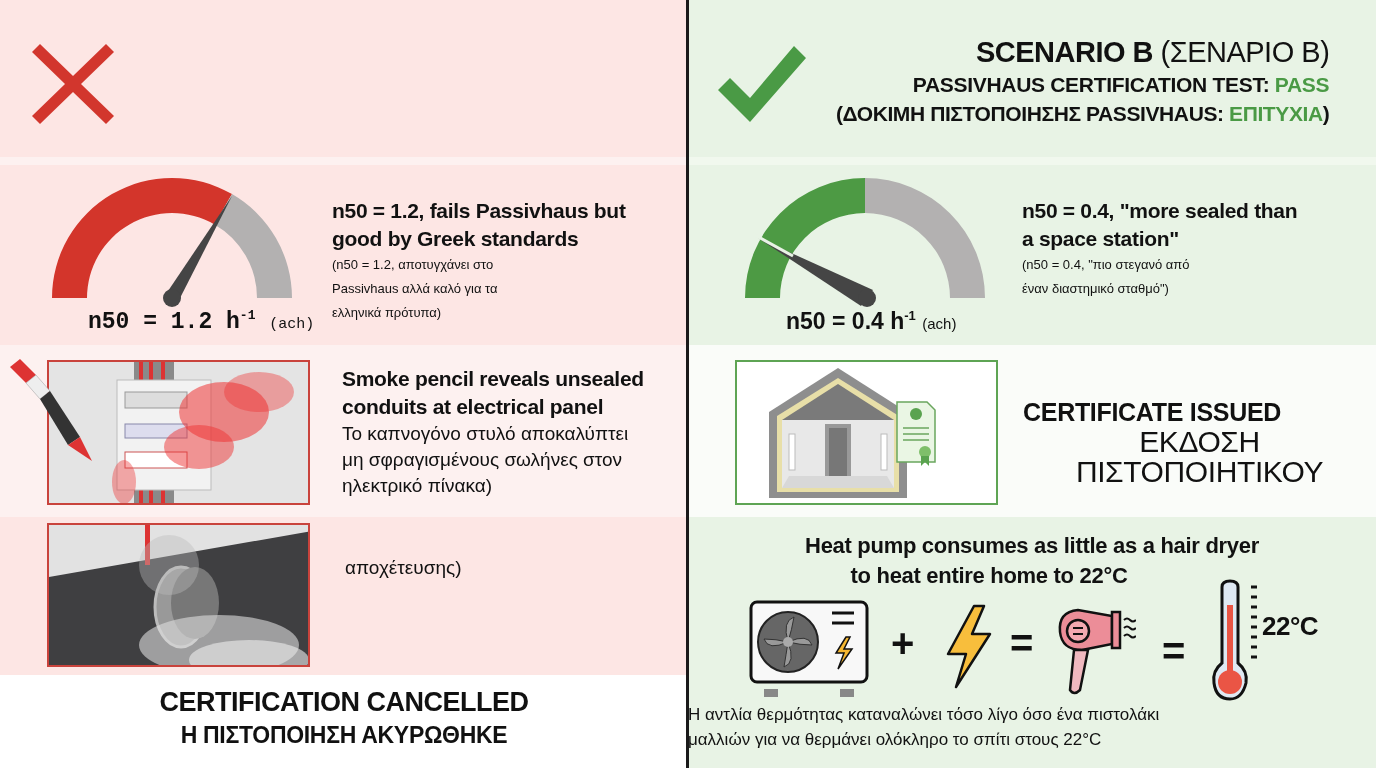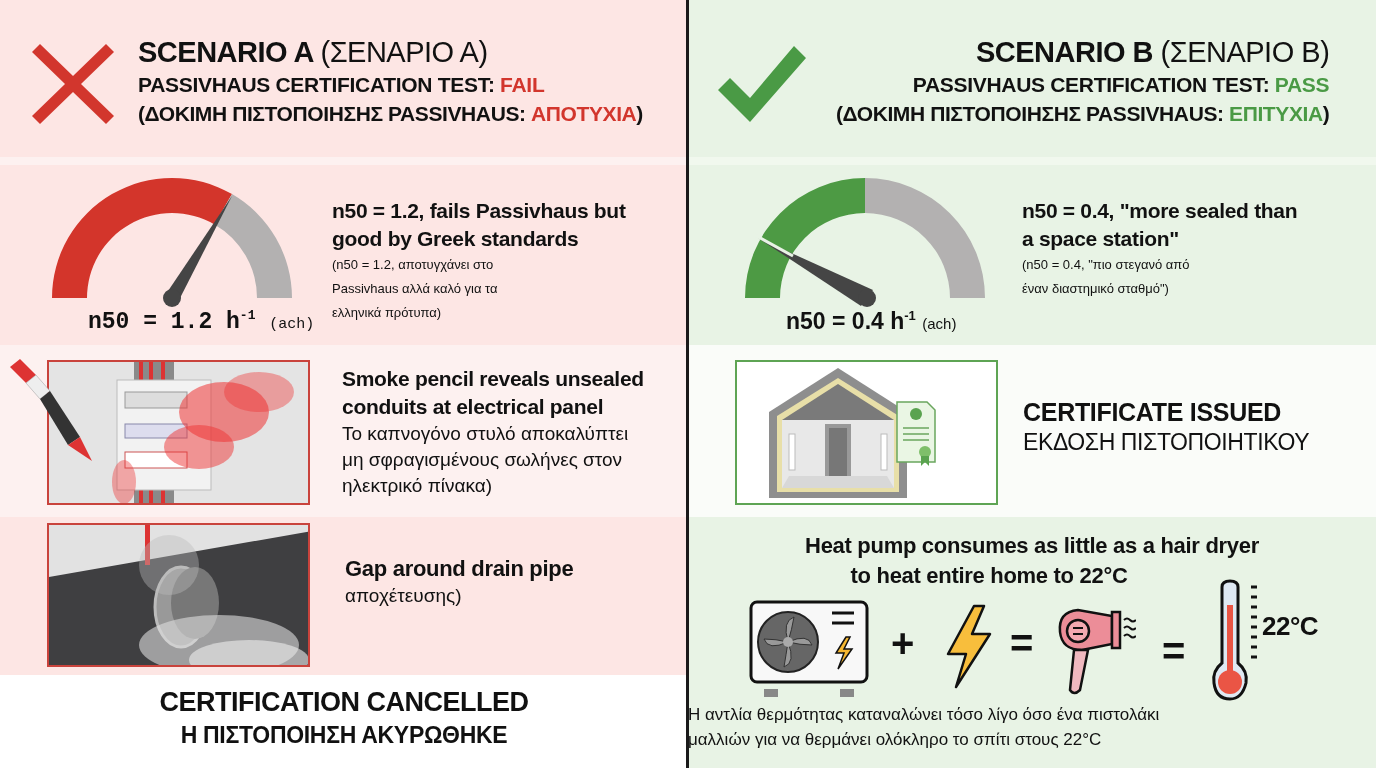--- a/index.html
+++ b/index.html
@@ -50,31 +50,20 @@
   .op { position: absolute; font-size: 40px; font-weight: 700; }
 </style>
 </head>
 <body>
 
 <section class="panel panel-a">
   <div class="band pink" style="top:0;height:157px;">
     <svg class="hdr-icon" viewBox="0 0 90 90">
       <path d="M12 10 L45 42 L78 10 L86 18 L53 50 L86 82 L78 90 L45 58 L12 90 L4 82 L37 50 L4 18 Z" fill="#d2362d"></path>
     </svg>
-    <div class="hdr-text">
-      <div class="hdr-title">
-        <span>SCENARIO A</span> <span class="greek">(ΣΕΝΑΡΙΟ Α)</span>
-      </div>
-      <div class="hdr-line">
-        <span>PASSIVHAUS CERTIFICATION TEST: </span><span class="fail">FAIL</span>
-      </div>
-      <div class="hdr-line2">
-        <span>(ΔΟΚΙΜΗ ΠΙΣΤΟΠΟΙΗΣΗΣ PASSIVHAUS: </span><span class="fail">ΑΠΟΤΥΧΙΑ</span><span>)</span>
-      </div>
-    </div>
   </div>
 
   <div class="band lightpink" style="top:157px;height:8px;"></div>
 
   <div class="band pink" style="top:165px;height:180px;">
     <svg class="gauge" style="top:5px;" viewBox="0 0 270 140">
 
       <path d="M12 128 A120 120 0 0 1 192 24.1 L174.5 54.4 A85 85 0 0 0 47 128 Z" fill="#d3352b"></path>
       <path d="M192 24.1 A120 120 0 0 1 252 128 L217 128 A85 85 0 0 0 174.5 54.4 Z" fill="#b3b1b1"></path>
       <path d="M126 124 L192 26 L138 132 Z" fill="#454545"></path>
@@ -132,21 +121,20 @@
         <path d="M0 0 L263 0 L263 6 L0 52 Z" fill="#e2e2e2"></path>
         <rect x="96" y="0" width="5" height="40" fill="#d33"></rect>
         <ellipse cx="132" cy="82" rx="26" ry="40" fill="#999" stroke="#bbb" stroke-width="3"></ellipse>
         <ellipse cx="146" cy="78" rx="24" ry="36" fill="#777"></ellipse>
         <ellipse cx="170" cy="120" rx="80" ry="30" fill="#ddd" opacity="0.6"></ellipse>
         <ellipse cx="200" cy="135" rx="60" ry="20" fill="#eee" opacity="0.6"></ellipse>
         <ellipse cx="120" cy="40" rx="30" ry="30" fill="#bbb" opacity="0.4"></ellipse>
       </svg>
     </div>
     <div class="desc" style="left:345px;top:38px;">
-      <div class="desc-en" style="font-size:22px;">Gap around drain pipe</div>
       <div class="desc-gr-lg">αποχέτευσης)</div>
     </div>
   </div>
 
   <div class="footer-a">
     <div class="l1">CERTIFICATION CANCELLED</div>
     <div class="l2">Η ΠΙΣΤΟΠΟΙΗΣΗ ΑΚΥΡΩΘΗΚΕ</div>
   </div>
 </section>
 
@@ -205,21 +193,21 @@
         <circle cx="179" cy="52" r="6" fill="#5aa34f"></circle>
         <line x1="166" y1="66" x2="192" y2="66" stroke="#6aa65e" stroke-width="1.5"></line>
         <line x1="166" y1="72" x2="192" y2="72" stroke="#6aa65e" stroke-width="1.5"></line>
         <line x1="166" y1="78" x2="192" y2="78" stroke="#6aa65e" stroke-width="1.5"></line>
         <circle cx="188" cy="90" r="6" fill="#7fbf6a"></circle>
         <path d="M184 94 L184 104 L188 100 L192 104 L192 94 Z" fill="#5aa34f"></path>
       </svg>
     </div>
     <div class="desc" style="left:335px;top:52px;">
       <div class="desc-en" style="font-size:25px;line-height:30px;">CERTIFICATE ISSUED</div>
-      <div class="desc-en" style="font-size:23px;line-height:30px;font-weight:400;letter-spacing:-0.4px;">ΕΚΔΟΣΗ ΠΙΣΤΟΠΟΙΗΤΙΚΟΥ</div>
+      <div class="desc-en" style="font-size:30px;line-height:30px;font-weight:400;letter-spacing:-0.4px;text-align:center;">ΕΚΔΟΣΗ ΠΙΣΤΟΠΟΙΗΤΙΚΟΥ</div>
     </div>
   </div>
 
   <div class="band green" style="top:517px;height:251px;">
     <div class="hp-title" style="top:14px;">
       <div>Heat pump consumes as little as a hair dryer</div>
       <div class="l2">to heat entire home to 22°C</div>
     </div>
 
     <div class="hp-icons" style="top:82px;">

